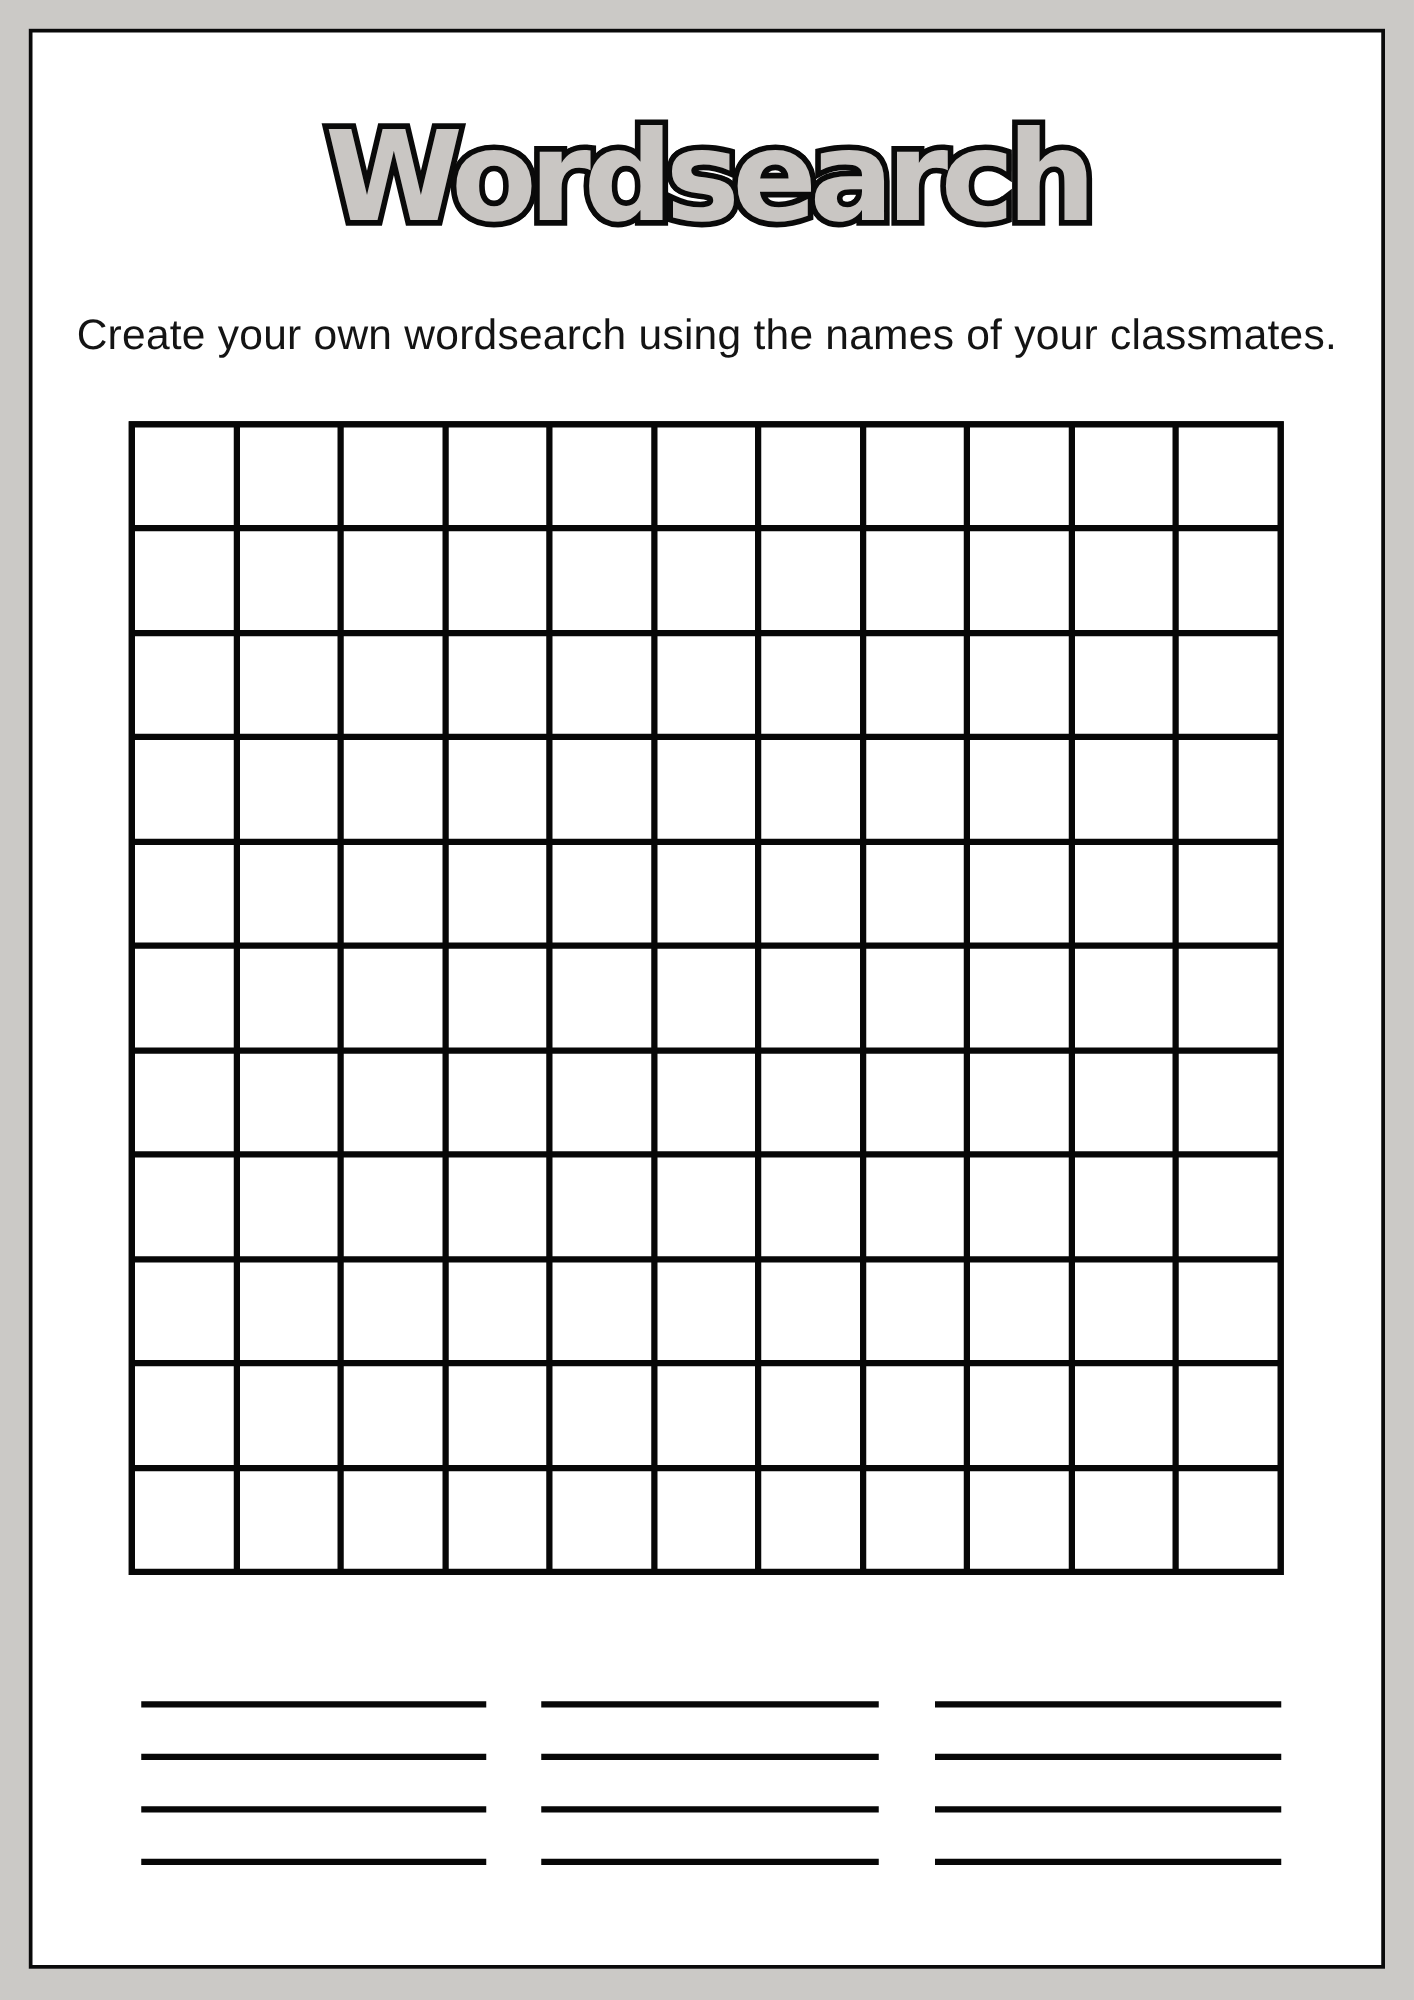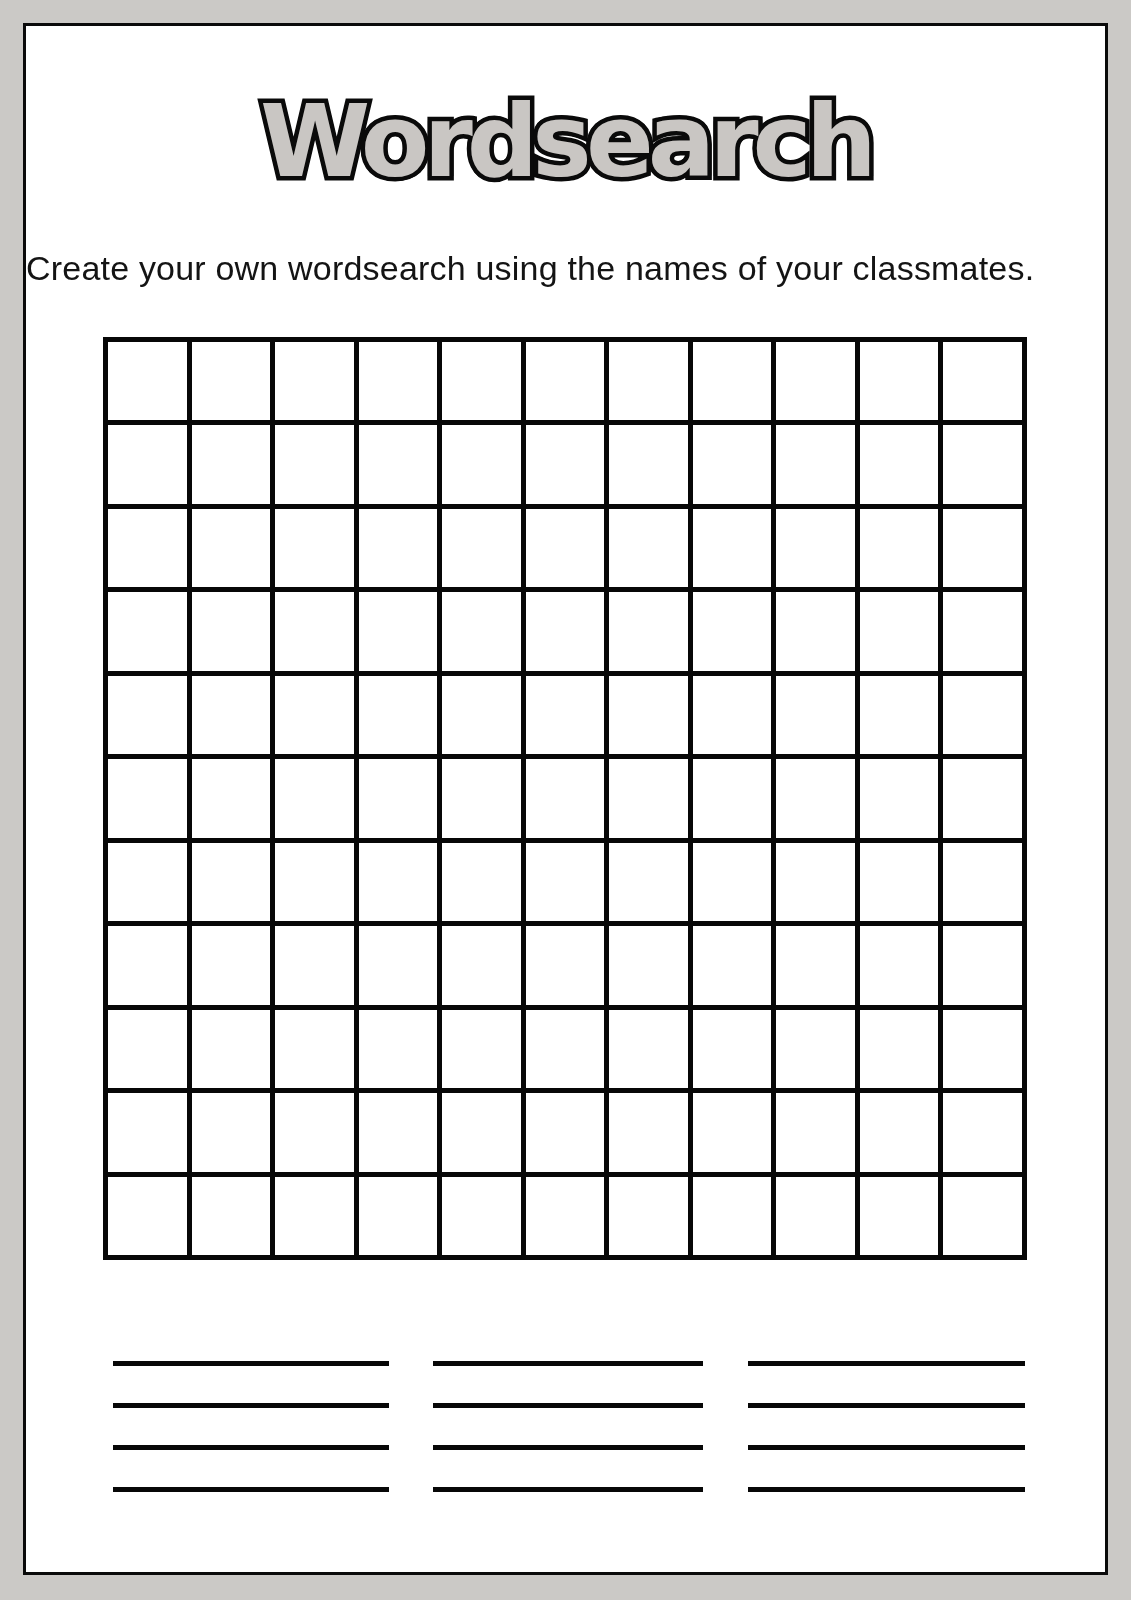--- a/index.html
+++ b/index.html
@@ -60,20 +60,21 @@
     text-shadow:
       4px 0 0 var(--title_outline), -4px 0 0 var(--title_outline),
       0 4px 0 var(--title_outline), 0 -4px 0 var(--title_outline),
       3px 3px 0 var(--title_outline), -3px 3px 0 var(--title_outline),
       3px -3px 0 var(--title_outline), -3px -3px 0 var(--title_outline);
   }
   
   .instruction {
     position: absolute;
     left: 0; top: 222px; width: 100%;
+    text-align: center;
     font-size: 34px;
     line-height: 41px;
     font-weight: 400;
     letter-spacing: 0.2px;
     color: var(--text);
     white-space: nowrap;
   }
   
   .grid {
     position: absolute;

